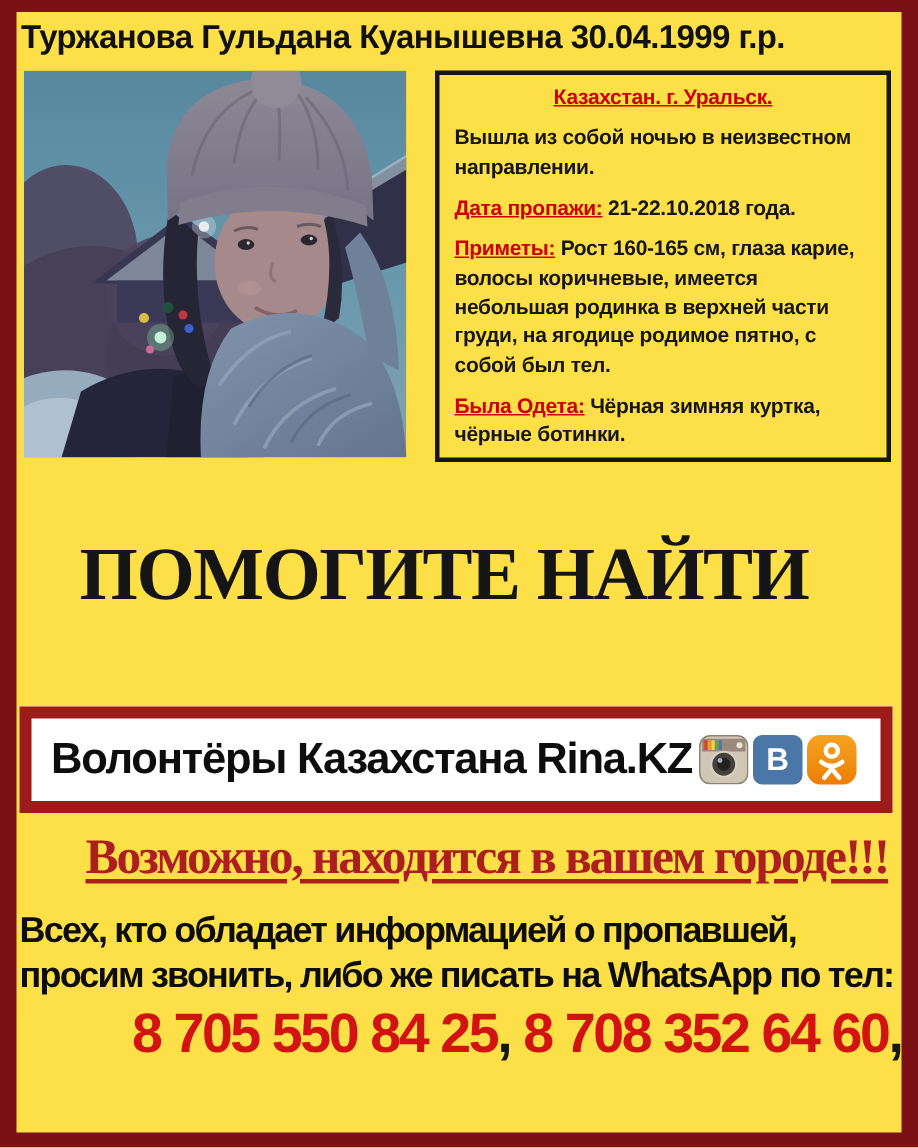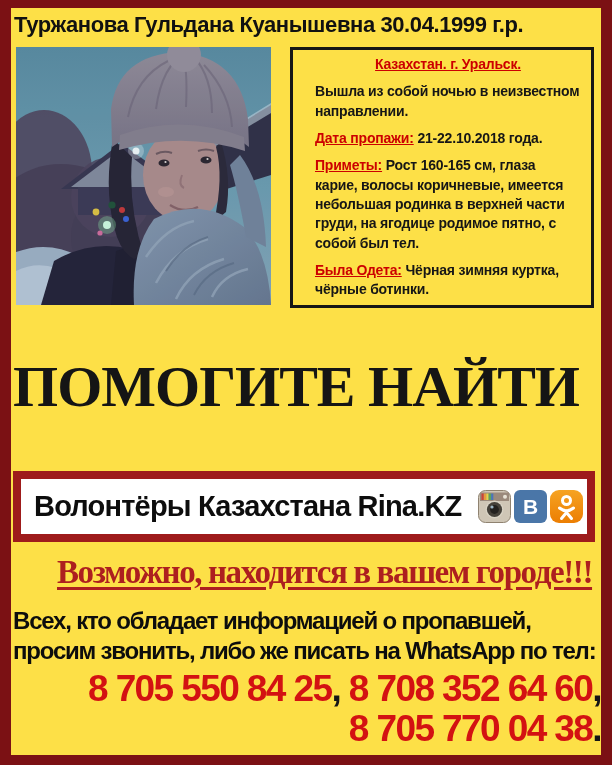--- a/index.html
+++ b/index.html
@@ -24,36 +24,36 @@
     overflow:hidden;
   }
   .photo svg{display:block;width:100%;height:100%;}
   .infobox{
     position:absolute;left:279px;top:39px;width:304px;height:261px;
     box-sizing:border-box;border:3px solid #161616;
     padding:5px 10px 4px 10px;overflow:hidden;
     color:#161616;
   }
   .infobox p{
-    margin:0 0 8px 12px;
+    margin:0 0 8px 0;
     font-size:14px;font-weight:bold;line-height:1.38;letter-spacing:-0.2px;
   }
   .red-u{color:#cc0000;text-decoration:underline;}
   .loc{text-align:center;font-size:15px;}
   .headline{
     position:absolute;left:0;top:346px;width:570px;
     text-align:center;white-space:nowrap;
     font-family:"Liberation Serif","DejaVu Serif",serif;
-    font-weight:bold;font-size:58px;letter-spacing:-1px;line-height:1.15;
+    font-weight:bold;font-size:50px;letter-spacing:-1px;line-height:1.15;
     color:#151515;
   }
   .volbar{
     position:absolute;left:2px;top:463px;width:582px;height:71px;
     box-sizing:border-box;border:8px solid #9e1b1b;background:#fff;
-    display:flex;align-items:center;padding:0 4px 0 13px;
+    display:flex;align-items:center;padding:0 16px 0 13px;
   }
   .voltext{
     font-size:29px;font-weight:bold;letter-spacing:-0.8px;color:#0d0d0d;white-space:nowrap;
   }
   .icons{margin-left:auto;display:flex;gap:3px;align-items:center;}
   .icon{width:33px;height:33px;flex:0 0 auto;}
   .vk{
     border-radius:6px;background:#4a76a8;color:#fff;
     display:flex;align-items:center;justify-content:center;
     font-weight:bold;font-size:21px;
@@ -207,16 +207,15 @@
 
   <div class="cityline">Возможно, находится в вашем городе!!!</div>
 
   <div class="appeal">
     <div>Всех, кто обладает информацией о пропавшей,</div>
     <div>просим звонить, либо же писать на WhatsApp по тел:</div>
   </div>
 
   <div class="phones">
     <div><span class="phone-red">8 705 550 84 25</span><span class="phone-blk">, </span><span class="phone-red">8 708 352 64 60</span><span class="phone-blk">,</span></div>
-    <div><span class="phone-red">8 705 770 04 38</span><span class="phone-blk">.</span></div>
   </div>
 
 </div>
 
 </body></html>

